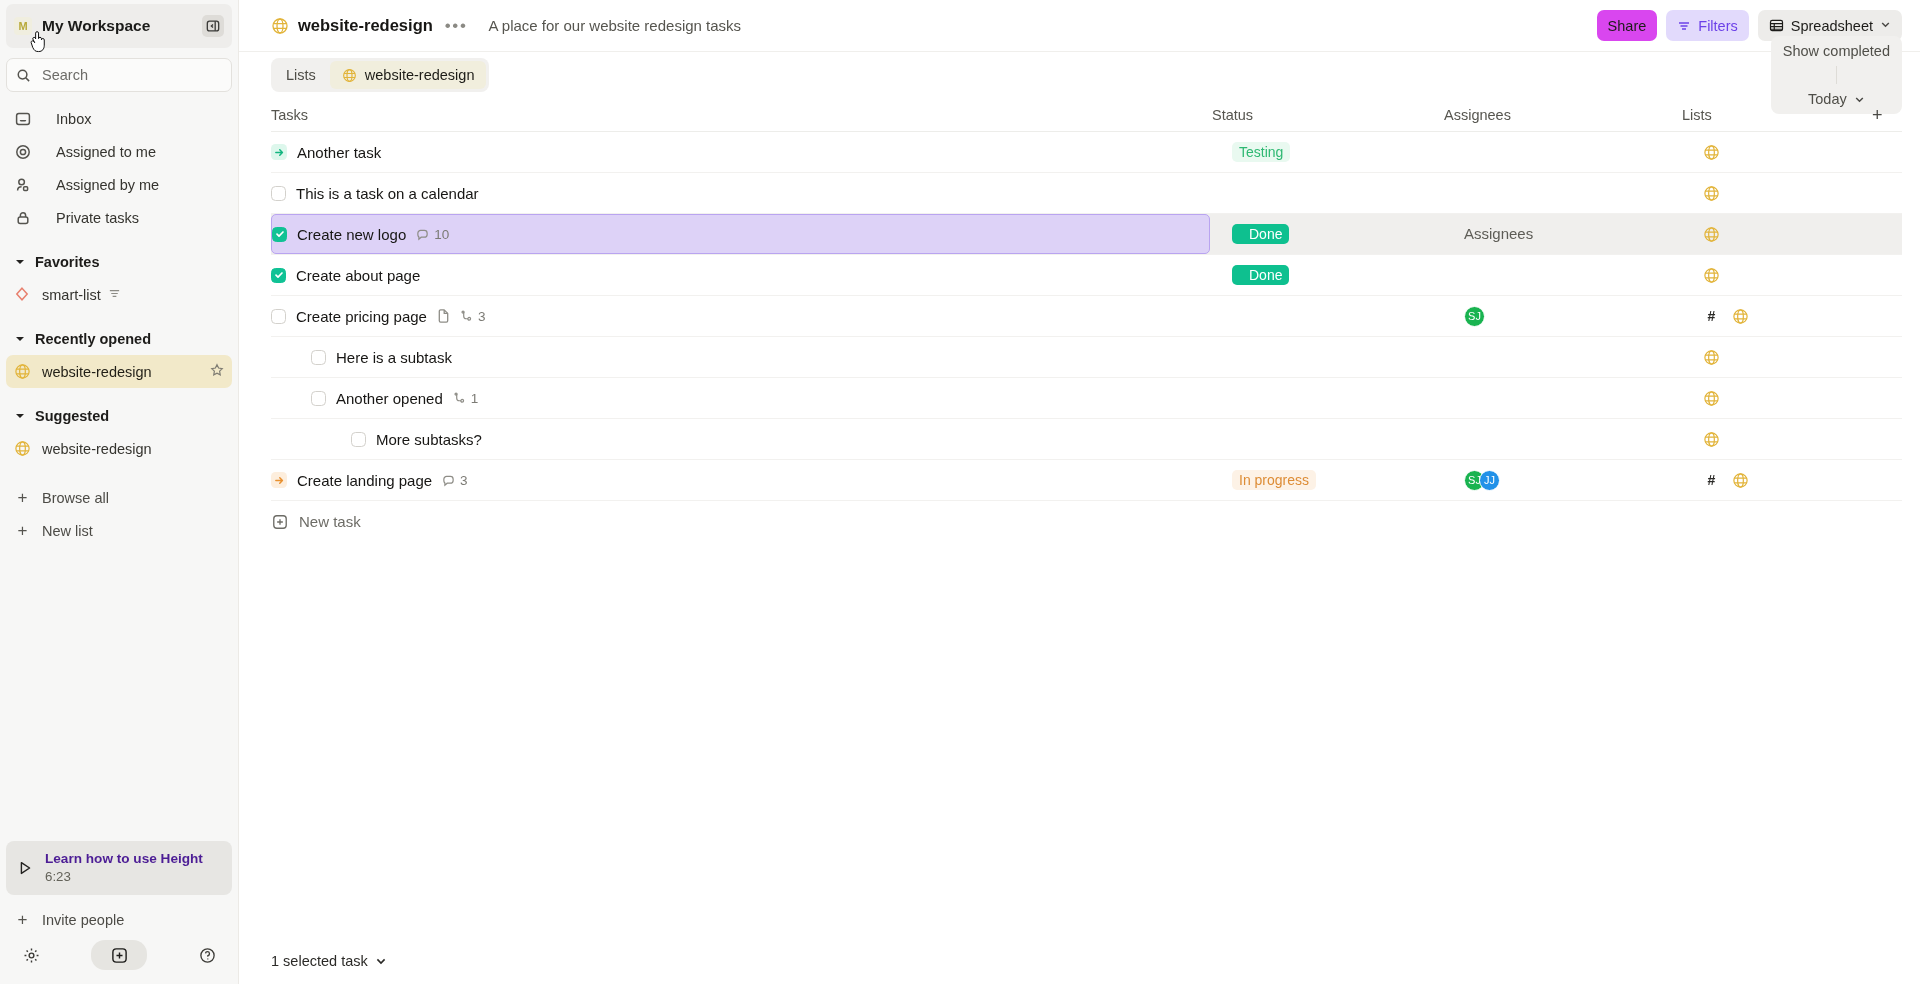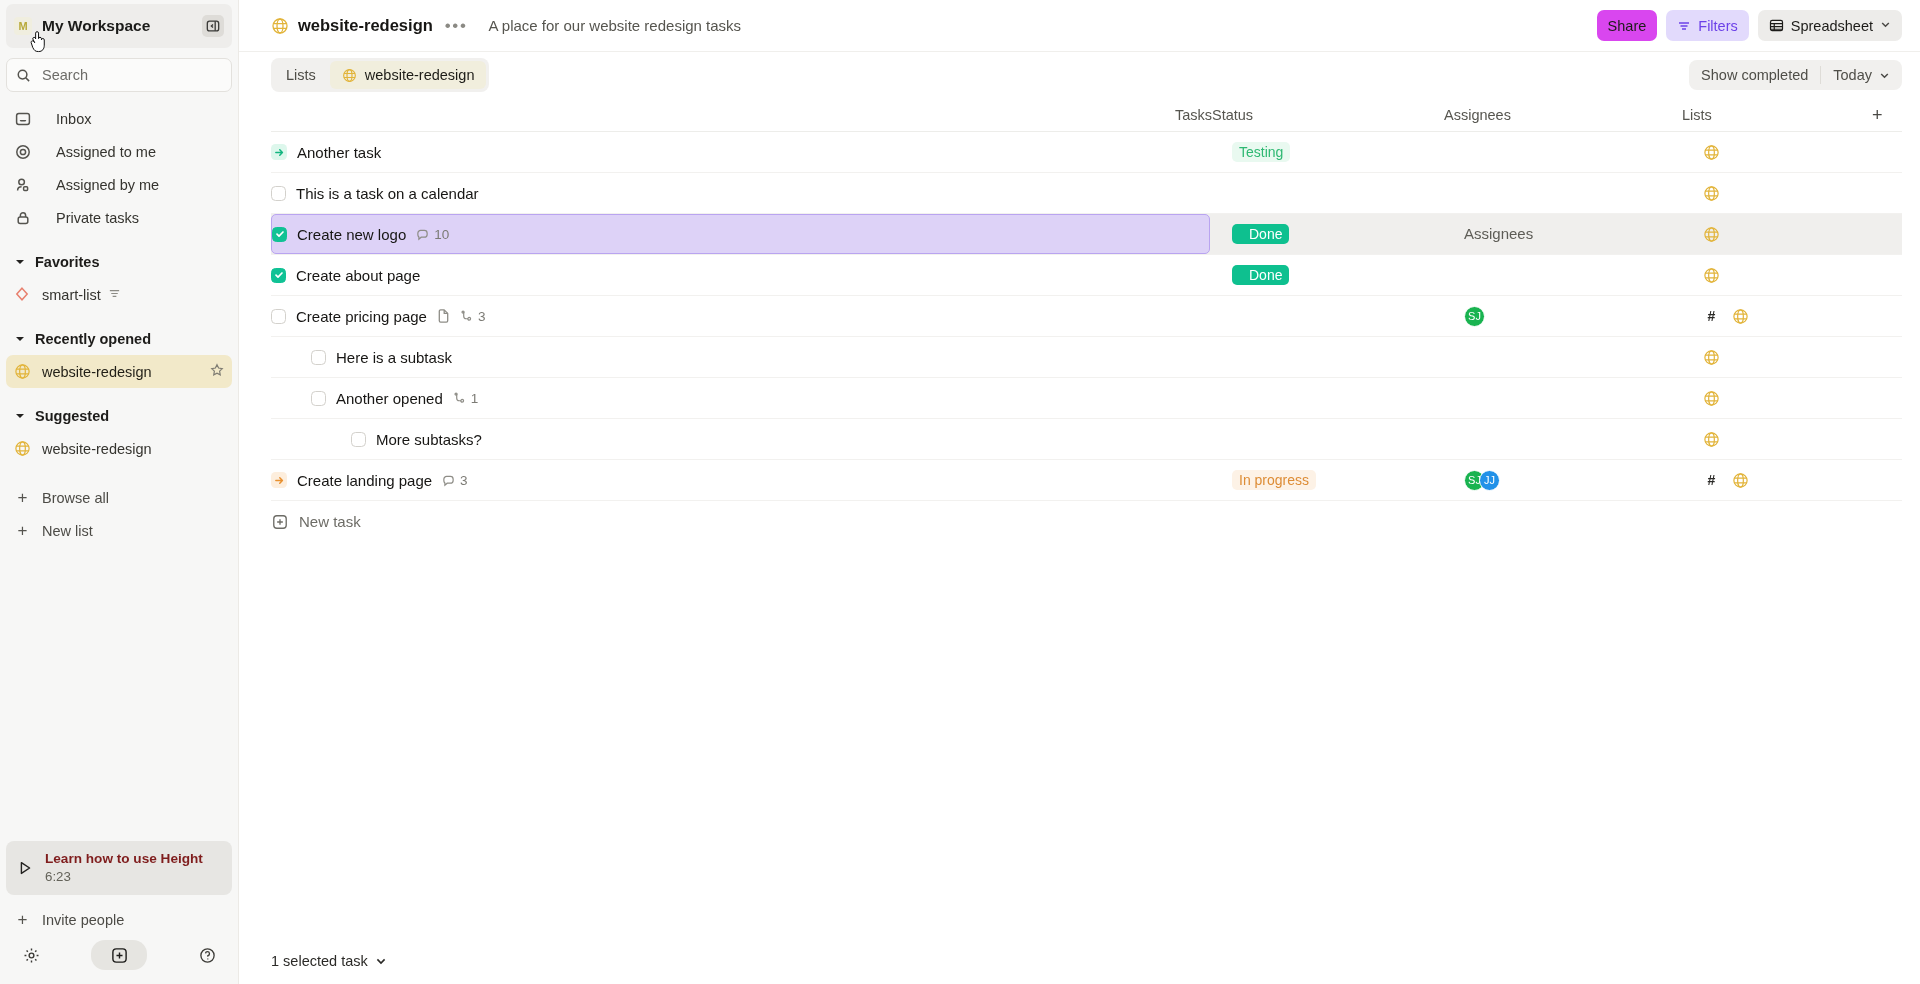--- a/index.html
+++ b/index.html
@@ -84,21 +84,21 @@
   .addrow .lbl { font-size:14.5px; color:#4c4b46; }
   .plus { width:15px;height:15px; color:#55544f; display:flex;align-items:center;justify-content:center;font-size:17px; line-height:1;}
 
   .spacer { flex: 1; }
 
   .learn {
     display:flex; align-items:center; gap:12px;
     margin: 0 6px 8px 6px; padding: 9px 10px; border-radius:8px;
     background: #e7e6e3; cursor:pointer;
   }
-  .learn .ttl { font-size:13.6px; font-weight:700; color:#7f1d1d; line-height:1.35;}
+  .learn .ttl { font-size:13.6px; font-weight:700; color:#4c1d95; line-height:1.35;}
   .learn .dur { font-size:13.3px; color:#636259; line-height:1.35;}
 
   .bottom-bar {
     display:flex; align-items:center; justify-content:space-between;
     padding: 4px 16px 14px 16px;
   }
   .bb-btn { width:30px;height:30px;border-radius:7px; display:flex;align-items:center;justify-content:center;
     color:#3c3b37; cursor:pointer;}
   .bb-btn.pill { background:#e6e5e1; width:56px; border-radius:14px; }
 
@@ -130,32 +130,32 @@
     padding: 0 18px 0 32px;
   }
   .seg {
     display:flex; align-items:center; background:#f1f0ee; border-radius:8px; padding:3px; gap:2px;
   }
   .seg .tab {
     display:flex; align-items:center; gap:8px; height:28px; padding:0 12px;
     border-radius:6px; font-size:14.5px; color:#4e4d47; cursor:pointer;
   }
   .seg .tab.active { background:#f1eedd; color:#1d1c17; }
-  .subbar-right { margin-left:auto; display:flex; align-items:center; background:#f1f0ee; border-radius:8px; }
+  .subbar-right { margin-left:auto; display:flex; align-items:center; background:#f1f0ee; border-radius:8px;flex-direction:column; }
   .sb-chip { height:30px; display:flex; align-items:center; padding:0 12px; font-size:14.5px; color:#4f4e48; cursor:pointer; }
   .sb-div { width:1px; height:18px; background:#dedcd7; }
 
   
   .table { padding: 0 18px 0 32px; flex:1; overflow:hidden; }
   .thead {
     display:flex; align-items:center; height:34px;
     border-bottom:1px solid #ededea;
   }
   .th { font-size:14.5px; color:#56554f; }
-  .col-task { flex:1; min-width:0;text-align:right; }
+  .col-task { flex:1; min-width:0; }
   .col-status { width:232px; flex:0 0 232px; }
   .col-assignees { width:238px; flex:0 0 238px; }
   .col-lists { width:190px; flex:0 0 190px; }
   .col-add { width:30px; flex:0 0 30px; display:flex; align-items:center; justify-content:flex-start; }
   .addcol { color:#4a4945; font-size:18px; line-height:1; cursor:pointer; }
 
   .trow {
     display:flex; align-items:center; height:41px;
     border-bottom:1px solid #f2f1ef; position:relative;
   }

